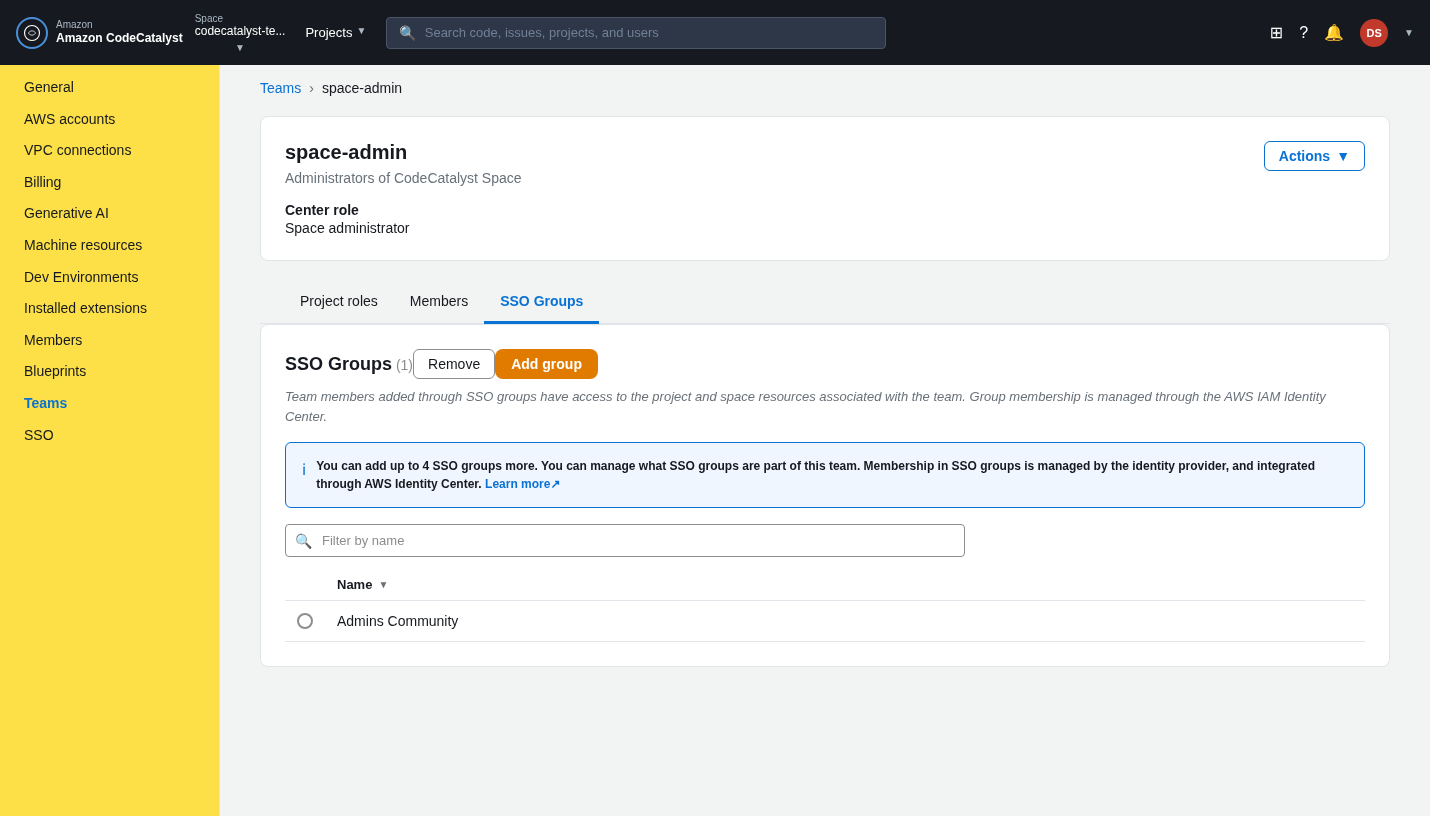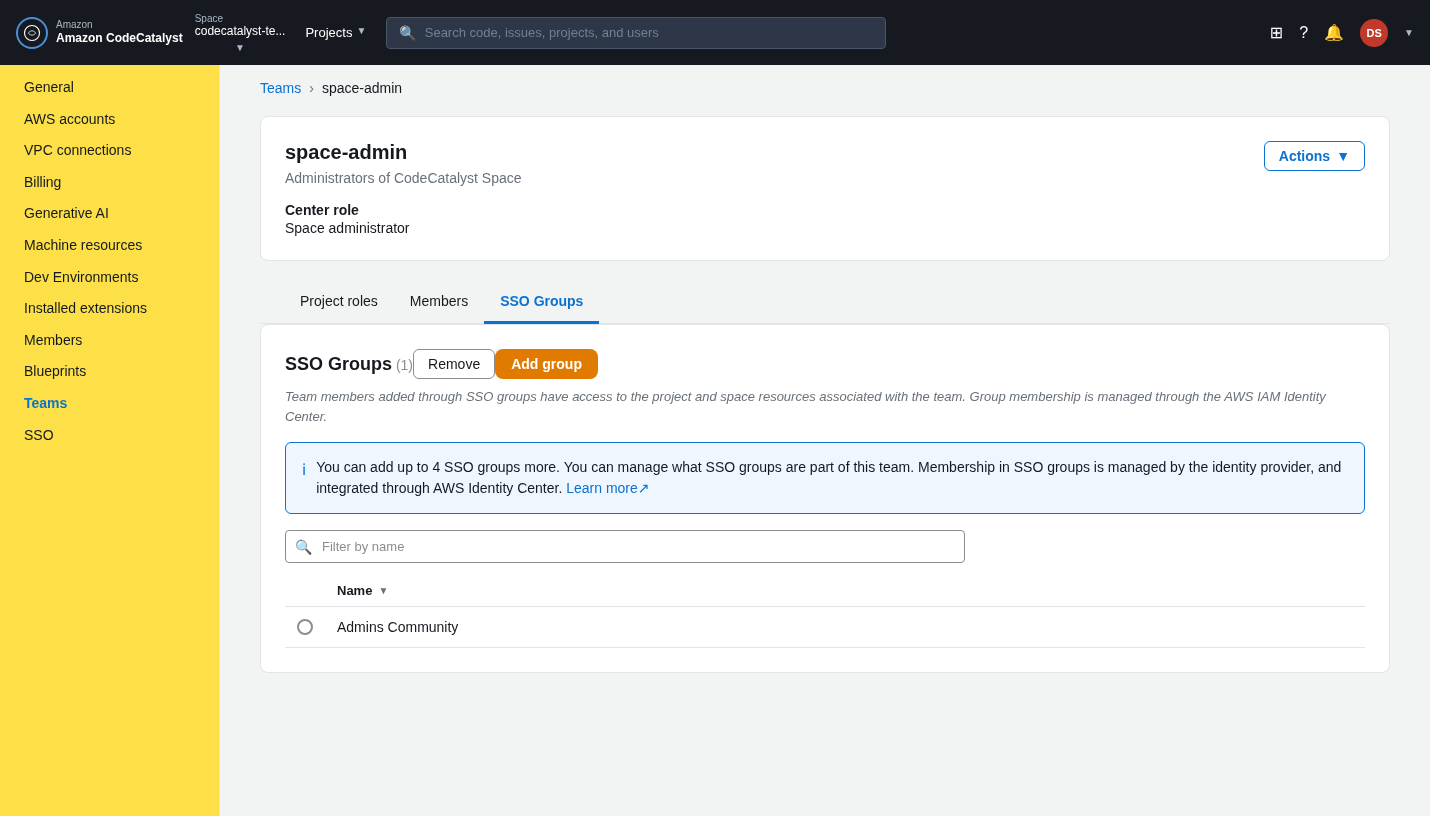--- a/index.html
+++ b/index.html
@@ -288,23 +288,24 @@
       margin-bottom: 16px;
       align-items: flex-start;
     }
     .info-icon {
       color: #0972d3;
       font-size: 16px;
       margin-top: 1px;
       flex-shrink: 0;
     }
     .info-text {
-      font-size: 14px;
+      font-size: 12px;
       color: #16191f;
       line-height: 1.5;
+      font-weight: bold;
     }
     .info-link {
       color: #0972d3;
       text-decoration: none;
       display: inline-flex;
       align-items: center;
     }
 
     
     .filter-input-wrapper {

